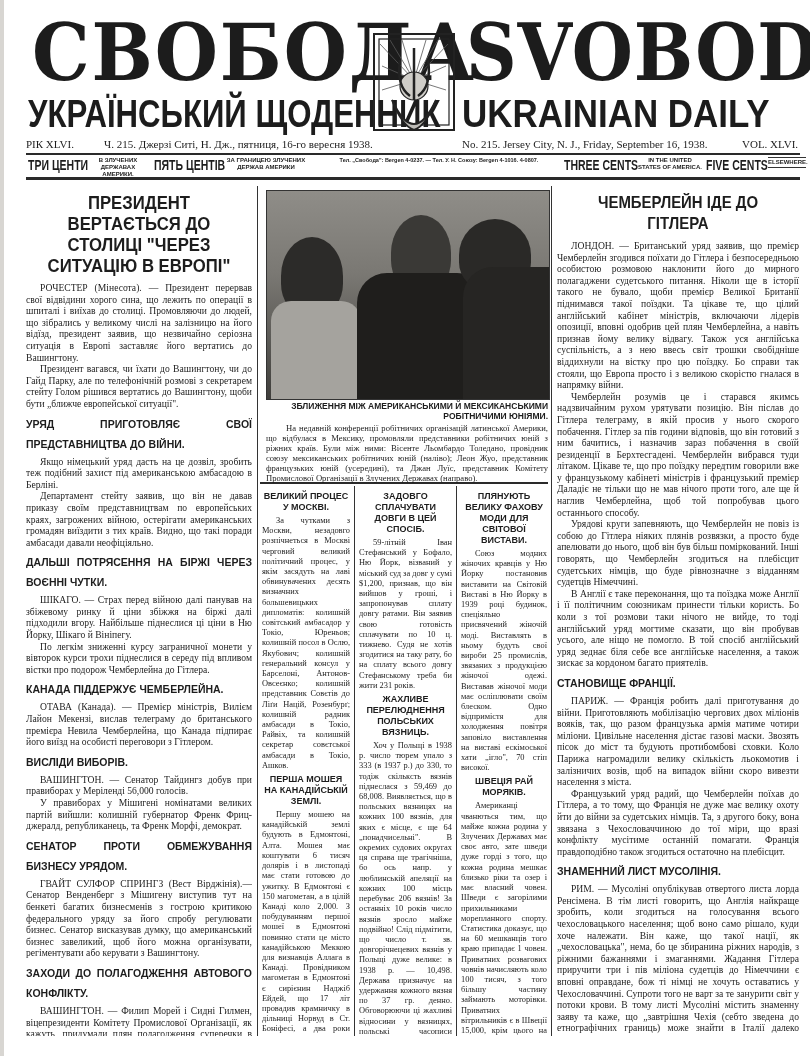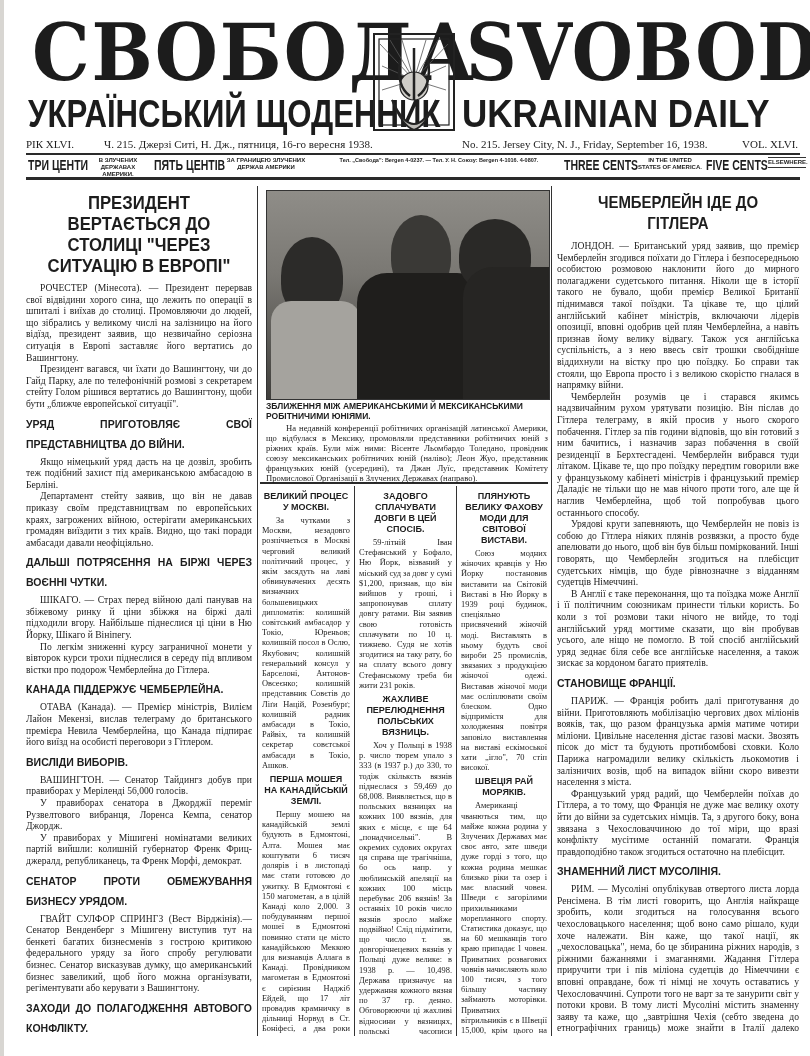--- a/index.html
+++ b/index.html
@@ -17,21 +17,21 @@
   .price-big{position:absolute;top:0;font-weight:bold;font-size:14px;line-height:18px;transform:scaleX(0.75);transform-origin:left top;white-space:nowrap;}
   .price-small{position:absolute;top:1px;font-size:6px;font-weight:bold;line-height:7px;text-align:center;white-space:nowrap;}
   .col{position:absolute;font-size:9.6px;line-height:11.6px;text-align:justify;overflow:hidden;}
   .col p{margin:0;text-indent:14px;}
   .hd{font-family:"Liberation Sans",sans-serif;font-weight:bold;margin:4px 0 2px 0;line-height:20px;font-size:10.5px;}
   .hd-big{font-family:"Liberation Sans",sans-serif;font-weight:bold;text-align:center;font-size:19px;line-height:21px;margin:6px 0 6px 0;transform:scaleX(0.88);}
   .hd-sm{font-family:"Liberation Sans",sans-serif;font-weight:bold;text-align:center;font-size:9px;line-height:11px;margin:3px 0 3px 0;}
   .vrule{position:absolute;width:0;border-left:1px solid #333;}
   .photo{position:absolute;left:262px;top:190px;width:282px;height:208px;background:linear-gradient(180deg,#8f8d88 0%,#7a7873 40%,#3f3e3b 100%);overflow:hidden;border:1px solid #333;}
   .photo .fig{position:absolute;border-radius:50% 50% 40% 40%;}
-  .caption-hd{position:absolute;left:262px;top:401px;width:282px;font-family:"Liberation Sans",sans-serif;font-weight:bold;font-size:8.5px;line-height:10px;text-align:left;}
+  .caption-hd{position:absolute;left:262px;top:401px;width:282px;font-family:"Liberation Sans",sans-serif;font-weight:bold;font-size:8.5px;line-height:10px;text-align:right;}
   .caption{position:absolute;left:262px;top:423px;width:282px;font-size:8.6px;line-height:10px;text-align:justify;}
   .caption p{margin:0;text-indent:20px;}
   .small{font-size:8.4px;line-height:10.2px;}
 </style>
 </head>
 <body>
 
 <div class="page">
 
   <div class="mast-cyr">СВОБОДА</div>
@@ -95,21 +95,20 @@
     <div class="hd">УРЯД ПРИГОТОВЛЯЄ СВОЇ ПРЕДСТАВНИЦТВА ДО ВІЙНИ.</div>
     <p>Якщо німецький уряд дасть на це дозвіл, зробить теж подібний захист під американською амбасадою в Берліні.</p>
     <p>Департамент стейту заявив, що він не давав приказу своїм представництвам по европейських краях, загрожених війною, остерігати американських громадян виїздити з тих країв. Видно, що такі поради амбасади давали неофіціяльно.</p>
     <div class="hd">ДАЛЬШІ ПОТРЯСЕННЯ НА БІРЖІ ЧЕРЕЗ ВОЄННІ ЧУТКИ.</div>
     <p>ШІКАГО. — Страх перед війною далі панував на збіжевому ринку й ціни збіжжя на біржі далі підходили вгору. Найбільше піднеслися ці ціни в Ню Йорку, Шікаго й Вініпегу.</p>
     <p>По легкім зниженні курсу заграничної монети у вівторок курси трохи піднеслися в середу під впливом вістки про подорож Чемберлейна до Гітлера.</p>
     <div class="hd">КАНАДА ПІДДЕРЖУЄ ЧЕМБЕРЛЕЙНА.</div>
     <p>ОТАВА (Канада). — Премієр міністрів, Вилієм Лайон Мекензі, вислав телеграму до британського премієра Невила Чемберлейна, що Канада підпирає його виїзд на особисті переговори з Гітлером.</p>
     <div class="hd">ВИСЛІДИ ВИБОРІВ.</div>
     <p>ВАШИНГТОН. — Сенатор Тайдингз добув при правиборах у Меріленді 56,000 голосів.</p>
-    <p>У правиборах сенатора в Джорджії переміг Рузвелтового вибранця, Лоренса Кемпа, сенатор Джордж.</p>
     <p>У правиборах у Мішигені номінатами великих партій вийшли: колишній губернатор Френк Фриц-джералд, републиканець, та Френк Морфі, демократ.</p>
     <div class="hd">СЕНАТОР ПРОТИ ОБМЕЖУВАННЯ БИЗНЕСУ УРЯДОМ.</div>
     <p>ГВАЙТ СУЛФОР СПРИНГЗ (Вест Вірджінія).— Сенатор Венденберг з Мішигену виступив тут на бенкеті багатих бизнесменів з гострою критикою федерального уряду за його спробу регулювати бизнес. Сенатор висказував думку, що американський бизнес завеликий, щоб його можна організувати, регіментувати або керувати з Вашингтону.</p>
     <div class="hd">ЗАХОДИ ДО ПОЛАГОДЖЕННЯ АВТОВОГО КОНФЛІКТУ.</div>
     <p>ВАШИНГТОН. — Филип Морей і Сидні Гилмен, віцепрезиденти Комітету Промислової Організації, як кажуть, придумали плян полагодження суперечки в автомобільній юнії, котрий уже приняли обі сторони.</p>
 
   </div>
 
   <div class="photo">
     <div class="fig" style="left:14px;top:46px;width:62px;height:78px;background:#2c2b29;"></div>

